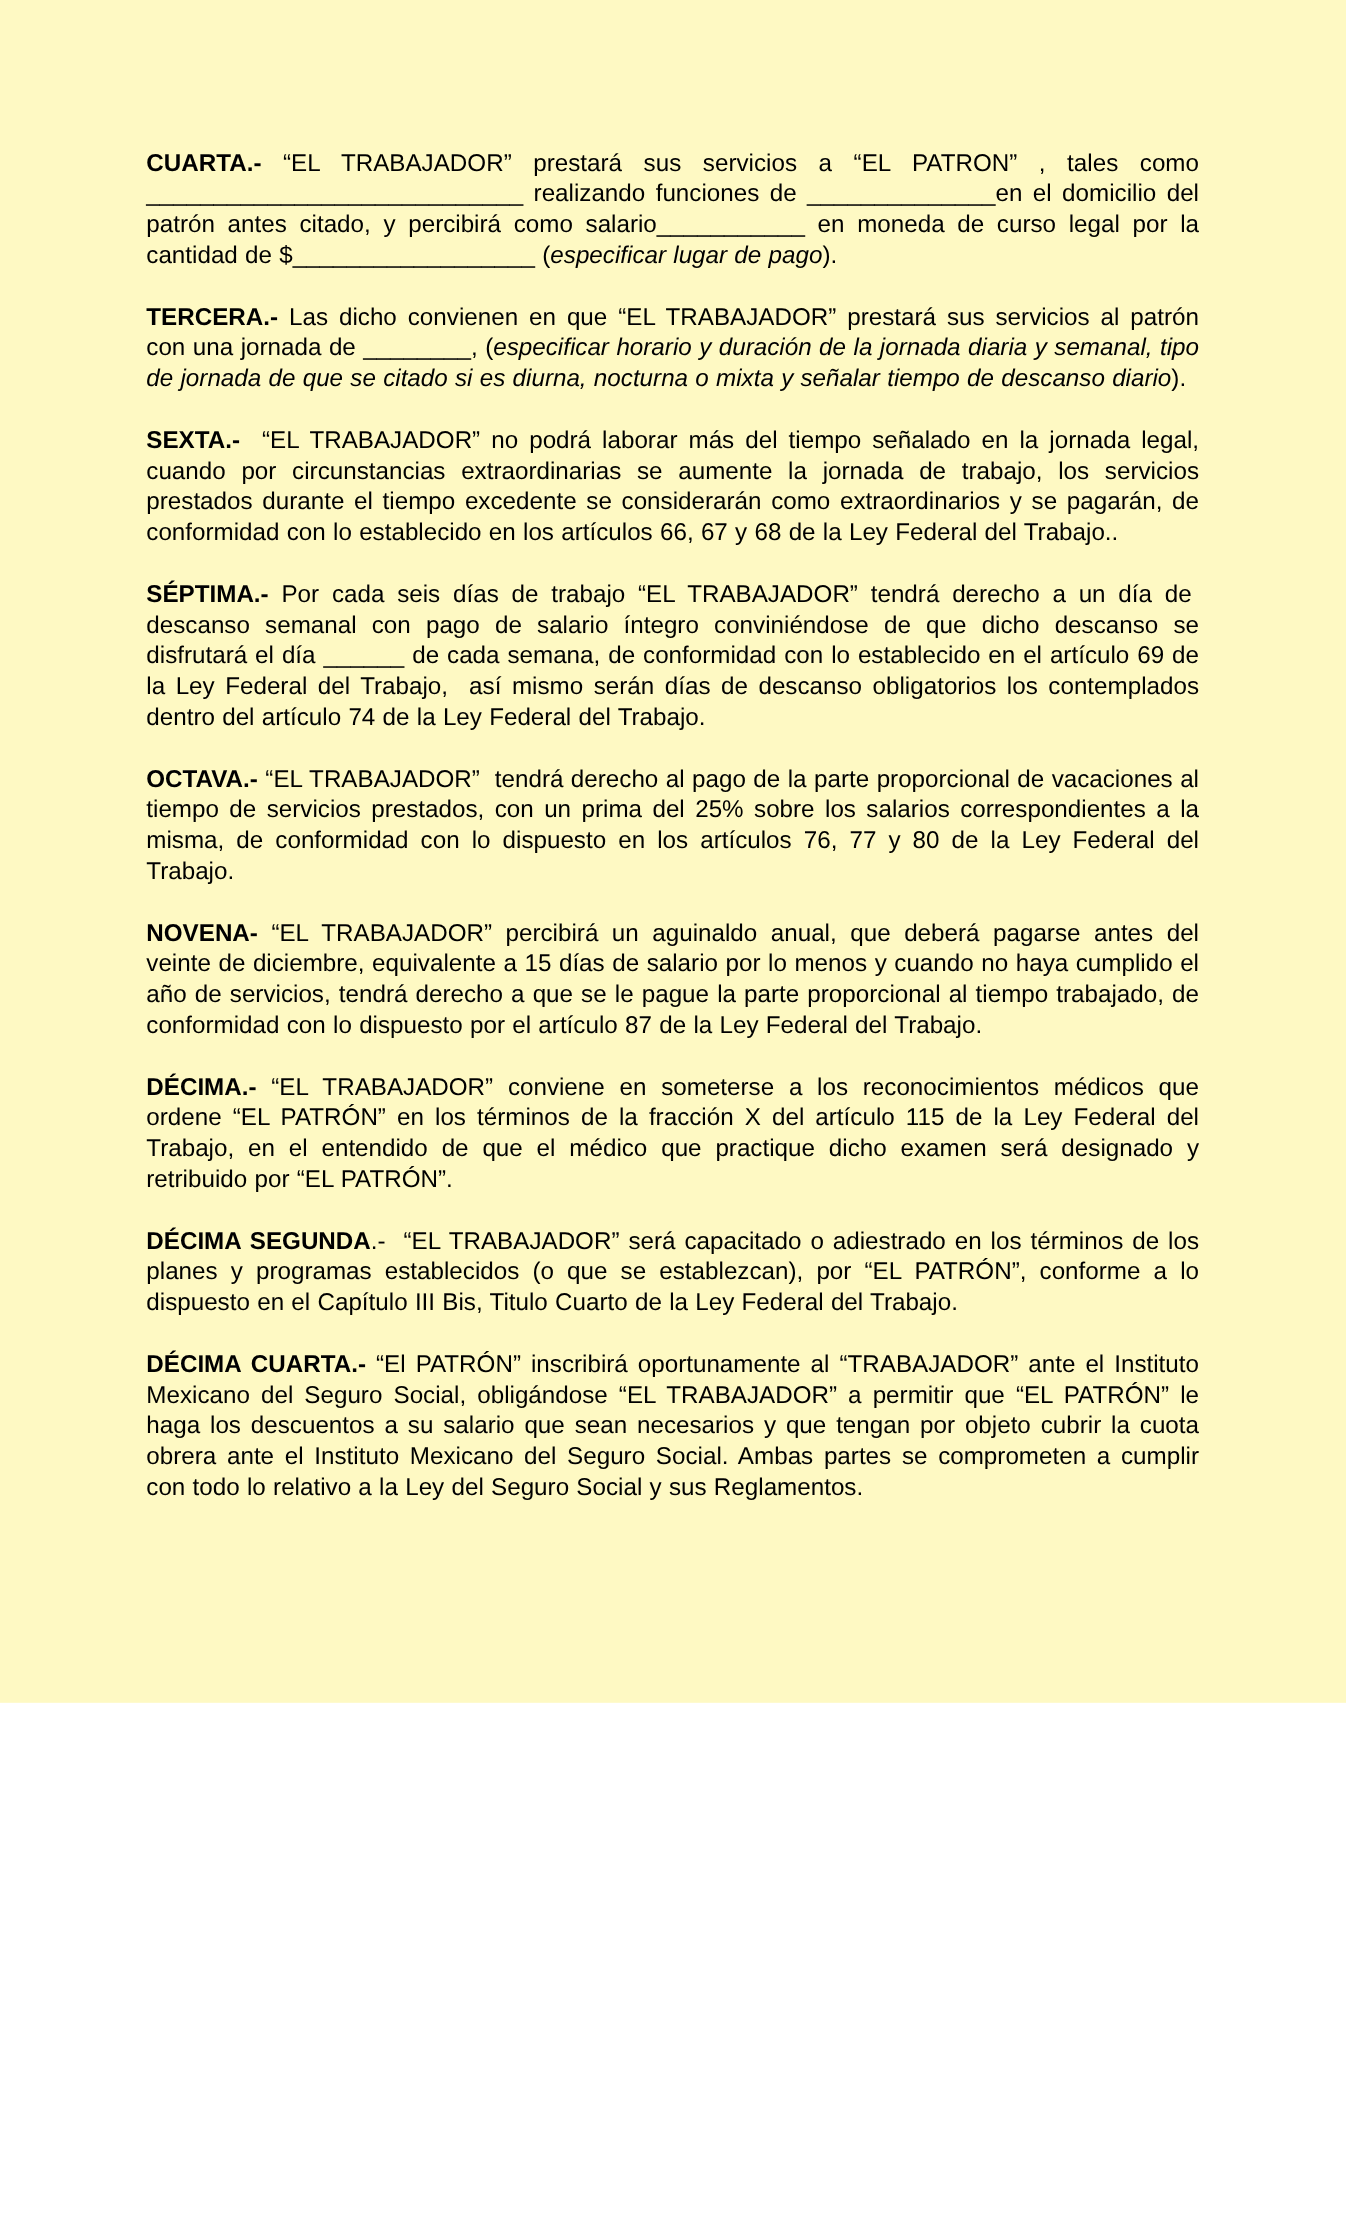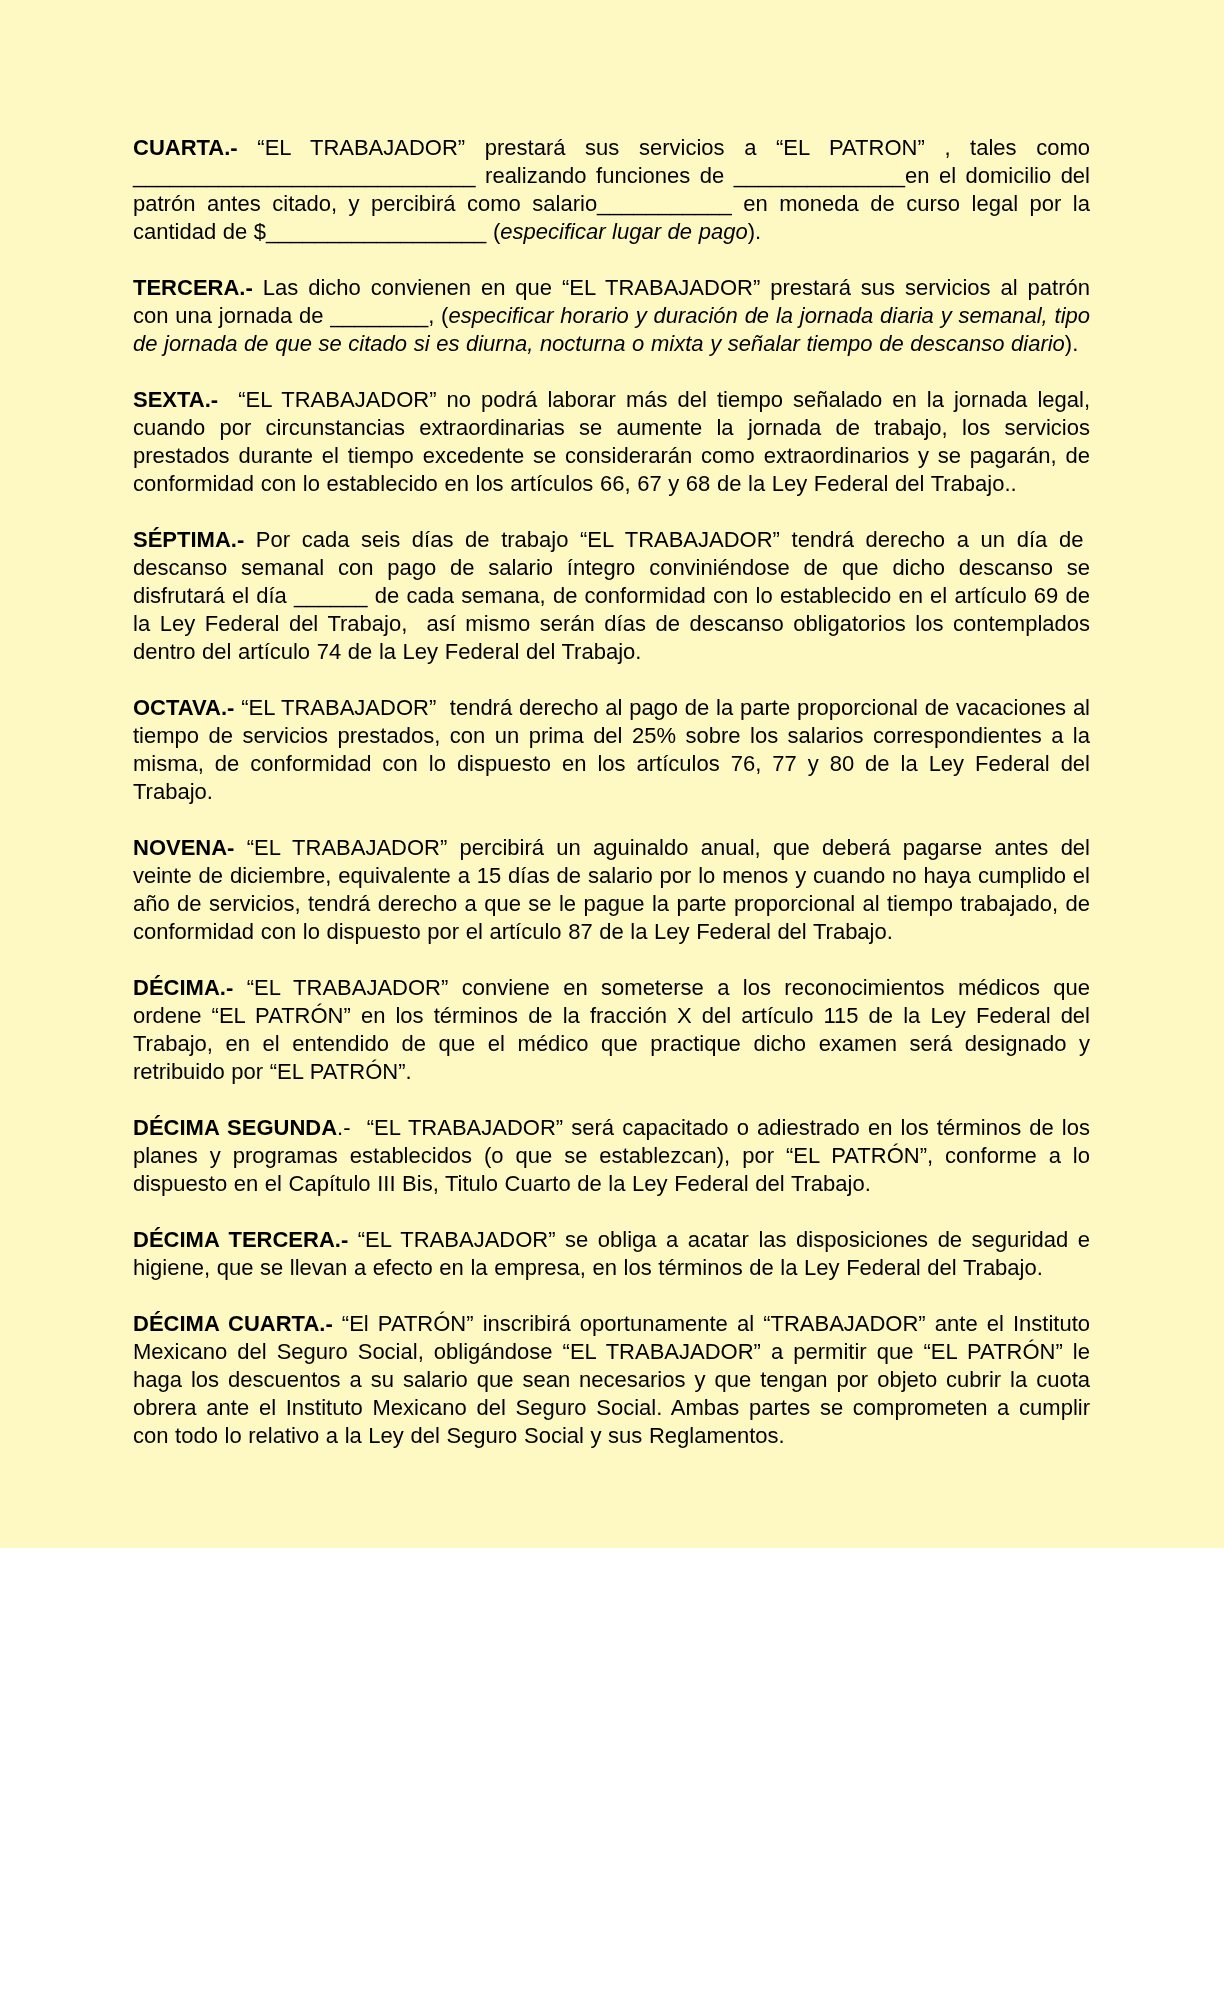--- a/index.html
+++ b/index.html
@@ -43,16 +43,15 @@
 <div class="page">
   <div class="doc">
       <p><span class="seg-bold">CUARTA.-</span><span> “EL TRABAJADOR” prestará sus servicios a “EL PATRON” , tales como ____________________________ realizando funciones de ______________en el domicilio del patrón antes citado, y percibirá como salario___________ en moneda de curso legal por la cantidad de $__________________ (</span><span class="seg-italic">especificar lugar de pago</span><span>).</span></p>
       <p><span class="seg-bold">TERCERA.-</span><span> Las dicho convienen en que “EL TRABAJADOR” prestará sus servicios al patrón con una jornada de ________, (</span><span class="seg-italic">especificar horario y duración de la jornada diaria y semanal, tipo de jornada de que se citado si es diurna, nocturna o mixta y señalar tiempo de descanso diario</span><span>).</span></p>
       <p><span class="seg-bold">SEXTA.-</span><span>&nbsp; “EL TRABAJADOR” no podrá laborar más del tiempo señalado en la jornada legal, cuando por circunstancias extraordinarias se aumente la jornada de trabajo, los servicios prestados durante el tiempo excedente se considerarán como extraordinarios y se pagarán, de conformidad con lo establecido en los artículos 66, 67 y 68 de la Ley Federal del Trabajo..</span></p>
       <p><span class="seg-bold">SÉPTIMA.-</span><span> Por cada seis días de trabajo “EL TRABAJADOR” tendrá derecho a un día de&nbsp; descanso semanal con pago de salario íntegro conviniéndose de que dicho descanso se disfrutará el día ______ de cada semana, de conformidad con lo establecido en el artículo 69 de la Ley Federal del Trabajo,&nbsp; así mismo serán días de descanso obligatorios los contemplados dentro del artículo 74 de la Ley Federal del Trabajo.</span></p>
       <p><span class="seg-bold">OCTAVA.-</span><span> “EL TRABAJADOR”&nbsp; tendrá derecho al pago de la parte proporcional de vacaciones al tiempo de servicios prestados, con un prima del 25% sobre los salarios correspondientes a la misma, de conformidad con lo dispuesto en los artículos 76, 77 y 80 de la Ley Federal del Trabajo.</span></p>
       <p><span class="seg-bold">NOVENA-</span><span> “EL TRABAJADOR” percibirá un aguinaldo anual, que deberá pagarse antes del veinte de diciembre, equivalente a 15 días de salario por lo menos y cuando no haya cumplido el año de servicios, tendrá derecho a que se le pague la parte proporcional al tiempo trabajado, de conformidad con lo dispuesto por el artículo 87 de la Ley Federal del Trabajo.</span></p>
       <p><span class="seg-bold">DÉCIMA.-</span><span> “EL TRABAJADOR” conviene en someterse a los reconocimientos médicos que ordene “EL PATRÓN” en los términos de la fracción X del artículo 115 de la Ley Federal del Trabajo, en el entendido de que el médico que practique dicho examen será designado y retribuido por “EL PATRÓN”.</span></p>
       <p><span class="seg-bold">DÉCIMA SEGUNDA</span><span>.-&nbsp; “EL TRABAJADOR” será capacitado o adiestrado en los términos de los planes y programas establecidos (o que se establezcan), por “EL PATRÓN”, conforme a lo dispuesto en el Capítulo III Bis, Titulo Cuarto de la Ley Federal del Trabajo.</span></p>
-      <p><span class="seg-bold">DÉCIMA TERCERA.-</span><span> “EL TRABAJADOR” se obliga a acatar las disposiciones de seguridad e higiene, que se llevan a efecto en la empresa, en los términos de la Ley Federal del Trabajo.</span></p>
       <p><span class="seg-bold">DÉCIMA CUARTA.-</span><span> “El PATRÓN” inscribirá oportunamente al “TRABAJADOR” ante el Instituto Mexicano del Seguro Social, obligándose “EL TRABAJADOR” a permitir que “EL PATRÓN” le haga los descuentos a su salario que sean necesarios y que tengan por objeto cubrir la cuota obrera ante el Instituto Mexicano del Seguro Social. Ambas partes se comprometen a cumplir con todo lo relativo a la Ley del Seguro Social y sus Reglamentos.</span></p>
     </div>
 </div>
 
 </body></html>

